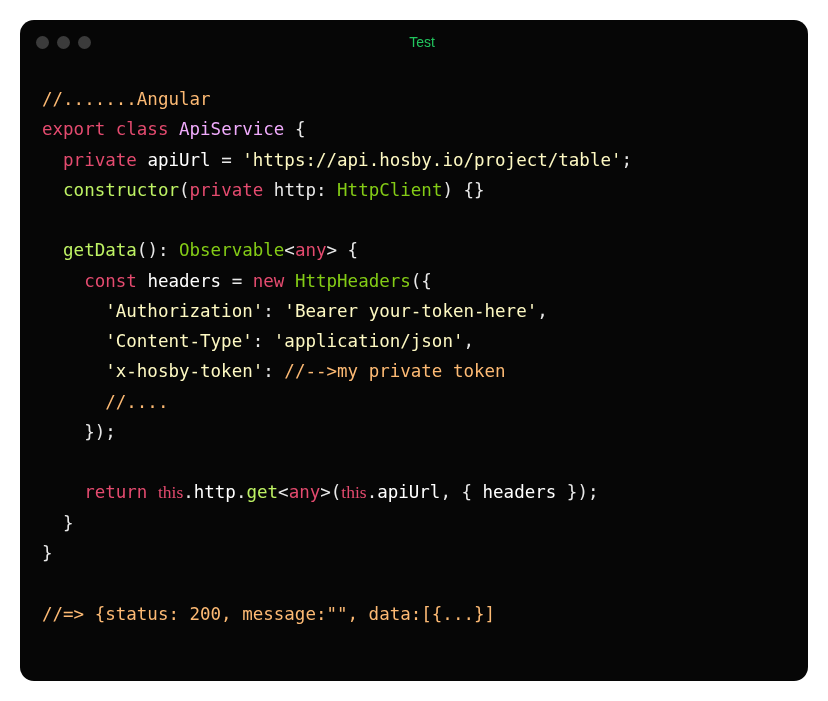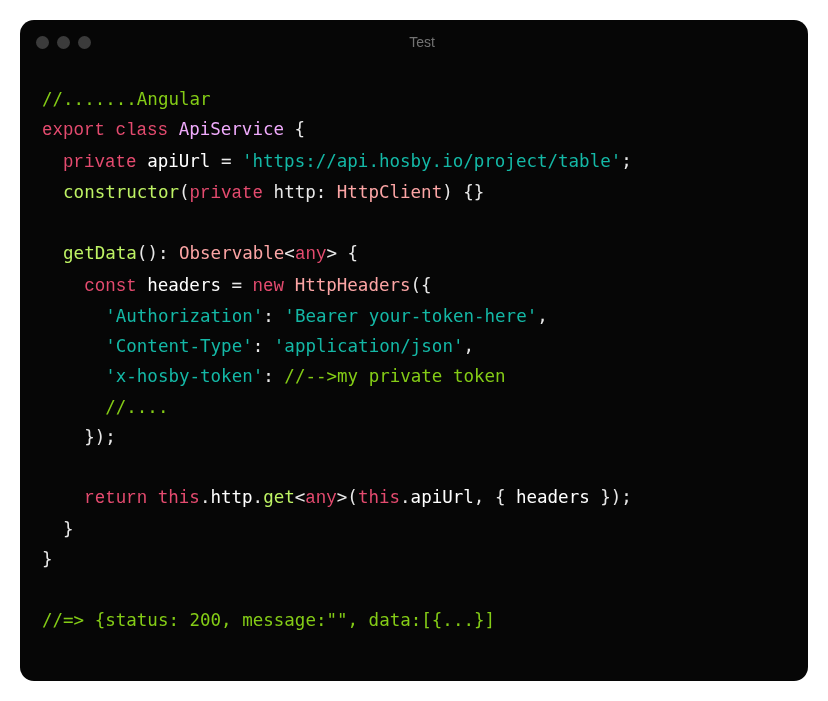--- a/index.html
+++ b/index.html
@@ -37,42 +37,42 @@
     width: 13px;
     height: 13px;
     border-radius: 50%;
     background: #3b3b3b;
   }
   .title {
     position: absolute;
     left: 8px; right: 0;
     text-align: center;
     font-size: 14px;
-    color: #737373;
+    color: #22c55e;
     font-family: -apple-system, BlinkMacSystemFont, "Segoe UI", sans-serif;
     pointer-events: none;
     margin-left: 8px;
   }
   .code-area {
     flex: 1;
     padding: 20px 22px;
     font-size: 17.5px;
     line-height: 1.73;
     color: #e8e8e8;
     white-space: pre;
     overflow: hidden;
   }
-  .tok-comment   { color: #84cc16; }
-  .tok-keyword   { color: #e44b6f; font-family: Liberation Mono, monospace; }
+  .tok-comment   { color: #fdba74; }
+  .tok-keyword   { color: #e44b6f; }
   .tok-class     { color: #f0abfc; }
   .tok-property  { color: #ffffff; }
-  .tok-string    { color: #14b8a6; }
-  .tok-type      { color: #fca5a5; }
+  .tok-string    { color: #fef9c3; }
+  .tok-type      { color: #84cc16; }
   .tok-method    { color: #bef264; }
-  .tok-this      { color: #e44b6f; }
+  .tok-this      { color: #e44b6f; font-family: Liberation Serif, serif; }
   .tok-punct     { color: #e8e8e8; }
   .tok-param     { color: #e8e8e8; }
   .tok-generic   { color: #e8e8e8; }
   .token { display: inline; }
 </style>
 </head>
 <body>
 
 <div class="window">
   <div class="titlebar">

